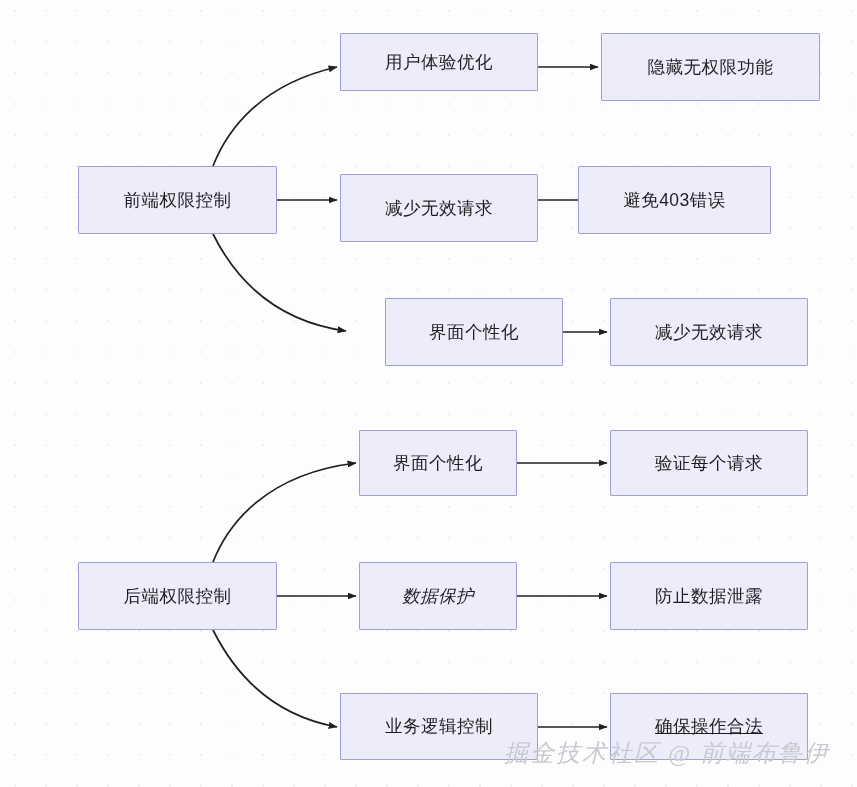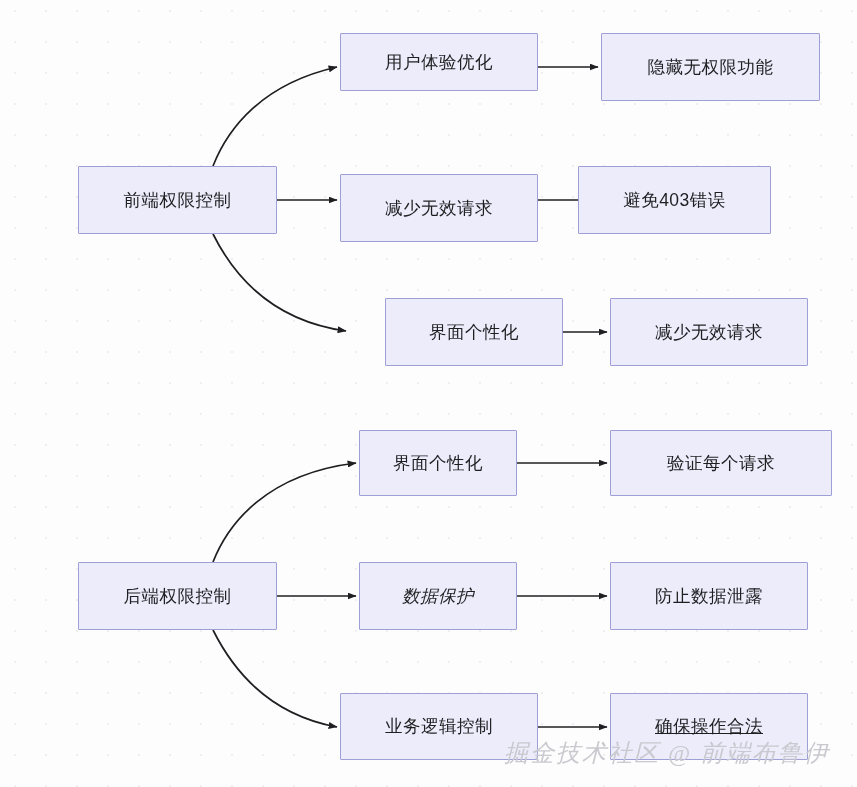--- a/index.html
+++ b/index.html
@@ -97,21 +97,21 @@
 
   <div class="node" style="left: 78px; top: 166px; width: 199px; height: 68px; background: rgb(236, 236, 251); border-color: rgb(159, 159, 216);">前端权限控制</div>
   <div class="node" style="left: 340px; top: 33px; width: 198px; height: 58px; background: rgb(236, 236, 251); border-color: rgb(159, 159, 216);">用户体验优化</div>
   <div class="node" style="left: 601px; top: 33px; width: 219px; height: 68px; background: rgb(236, 236, 251); border-color: rgb(159, 159, 216);">隐藏无权限功能</div>
   <div class="node" style="left: 340px; top: 166px; width: 198px; height: 68px; background: rgb(236, 236, 251); border-color: rgb(159, 159, 216); margin-top: 8px;">减少无效请求</div>
   <div class="node" style="left: 578px; top: 166px; width: 193px; height: 68px; background: rgb(236, 236, 251); border-color: rgb(159, 159, 216);">避免403错误</div>
   <div class="node" style="left: 349px; top: 298px; width: 178px; height: 68px; background: rgb(236, 236, 251); border-color: rgb(159, 159, 216); margin-left: 36px;">界面个性化</div>
   <div class="node" style="left: 610px; top: 298px; width: 198px; height: 68px; background: rgb(236, 236, 251); border-color: rgb(159, 159, 216);">减少无效请求</div>
   <div class="node" style="left: 78px; top: 562px; width: 199px; height: 68px; background: rgb(236, 236, 251); border-color: rgb(159, 159, 216); font-family: Liberation Serif, serif;">后端权限控制</div>
   <div class="node" style="left: 359px; top: 430px; width: 158px; height: 66px; background: rgb(236, 236, 251); border-color: rgb(159, 159, 216);">界面个性化</div>
-  <div class="node" style="left: 610px; top: 430px; width: 222px; height: 66px; background: rgb(236, 236, 251); border-color: rgb(159, 159, 216);">验证每个请求</div>
+  <div class="node" style="left: 610px; top: 430px; width: 198px; height: 66px; background: rgb(236, 236, 251); border-color: rgb(159, 159, 216);">验证每个请求</div>
   <div class="node" style="left: 359px; top: 562px; width: 158px; height: 68px; background: rgb(236, 236, 251); border-color: rgb(159, 159, 216); font-style: italic;">数据保护</div>
   <div class="node" style="left: 610px; top: 562px; width: 198px; height: 68px; background: rgb(236, 236, 251); border-color: rgb(159, 159, 216);">防止数据泄露</div>
   <div class="node" style="left: 340px; top: 693px; width: 198px; height: 67px; background: rgb(236, 236, 251); border-color: rgb(159, 159, 216);">业务逻辑控制</div>
   <div class="node" style="left: 610px; top: 693px; width: 198px; height: 67px; background: rgb(236, 236, 251); border-color: rgb(159, 159, 216); text-decoration: underline;">确保操作合法</div>
 
   <div class="watermark">掘金技术社区 @ 前端布鲁伊</div>
 
 </div>
 
 </body></html>

